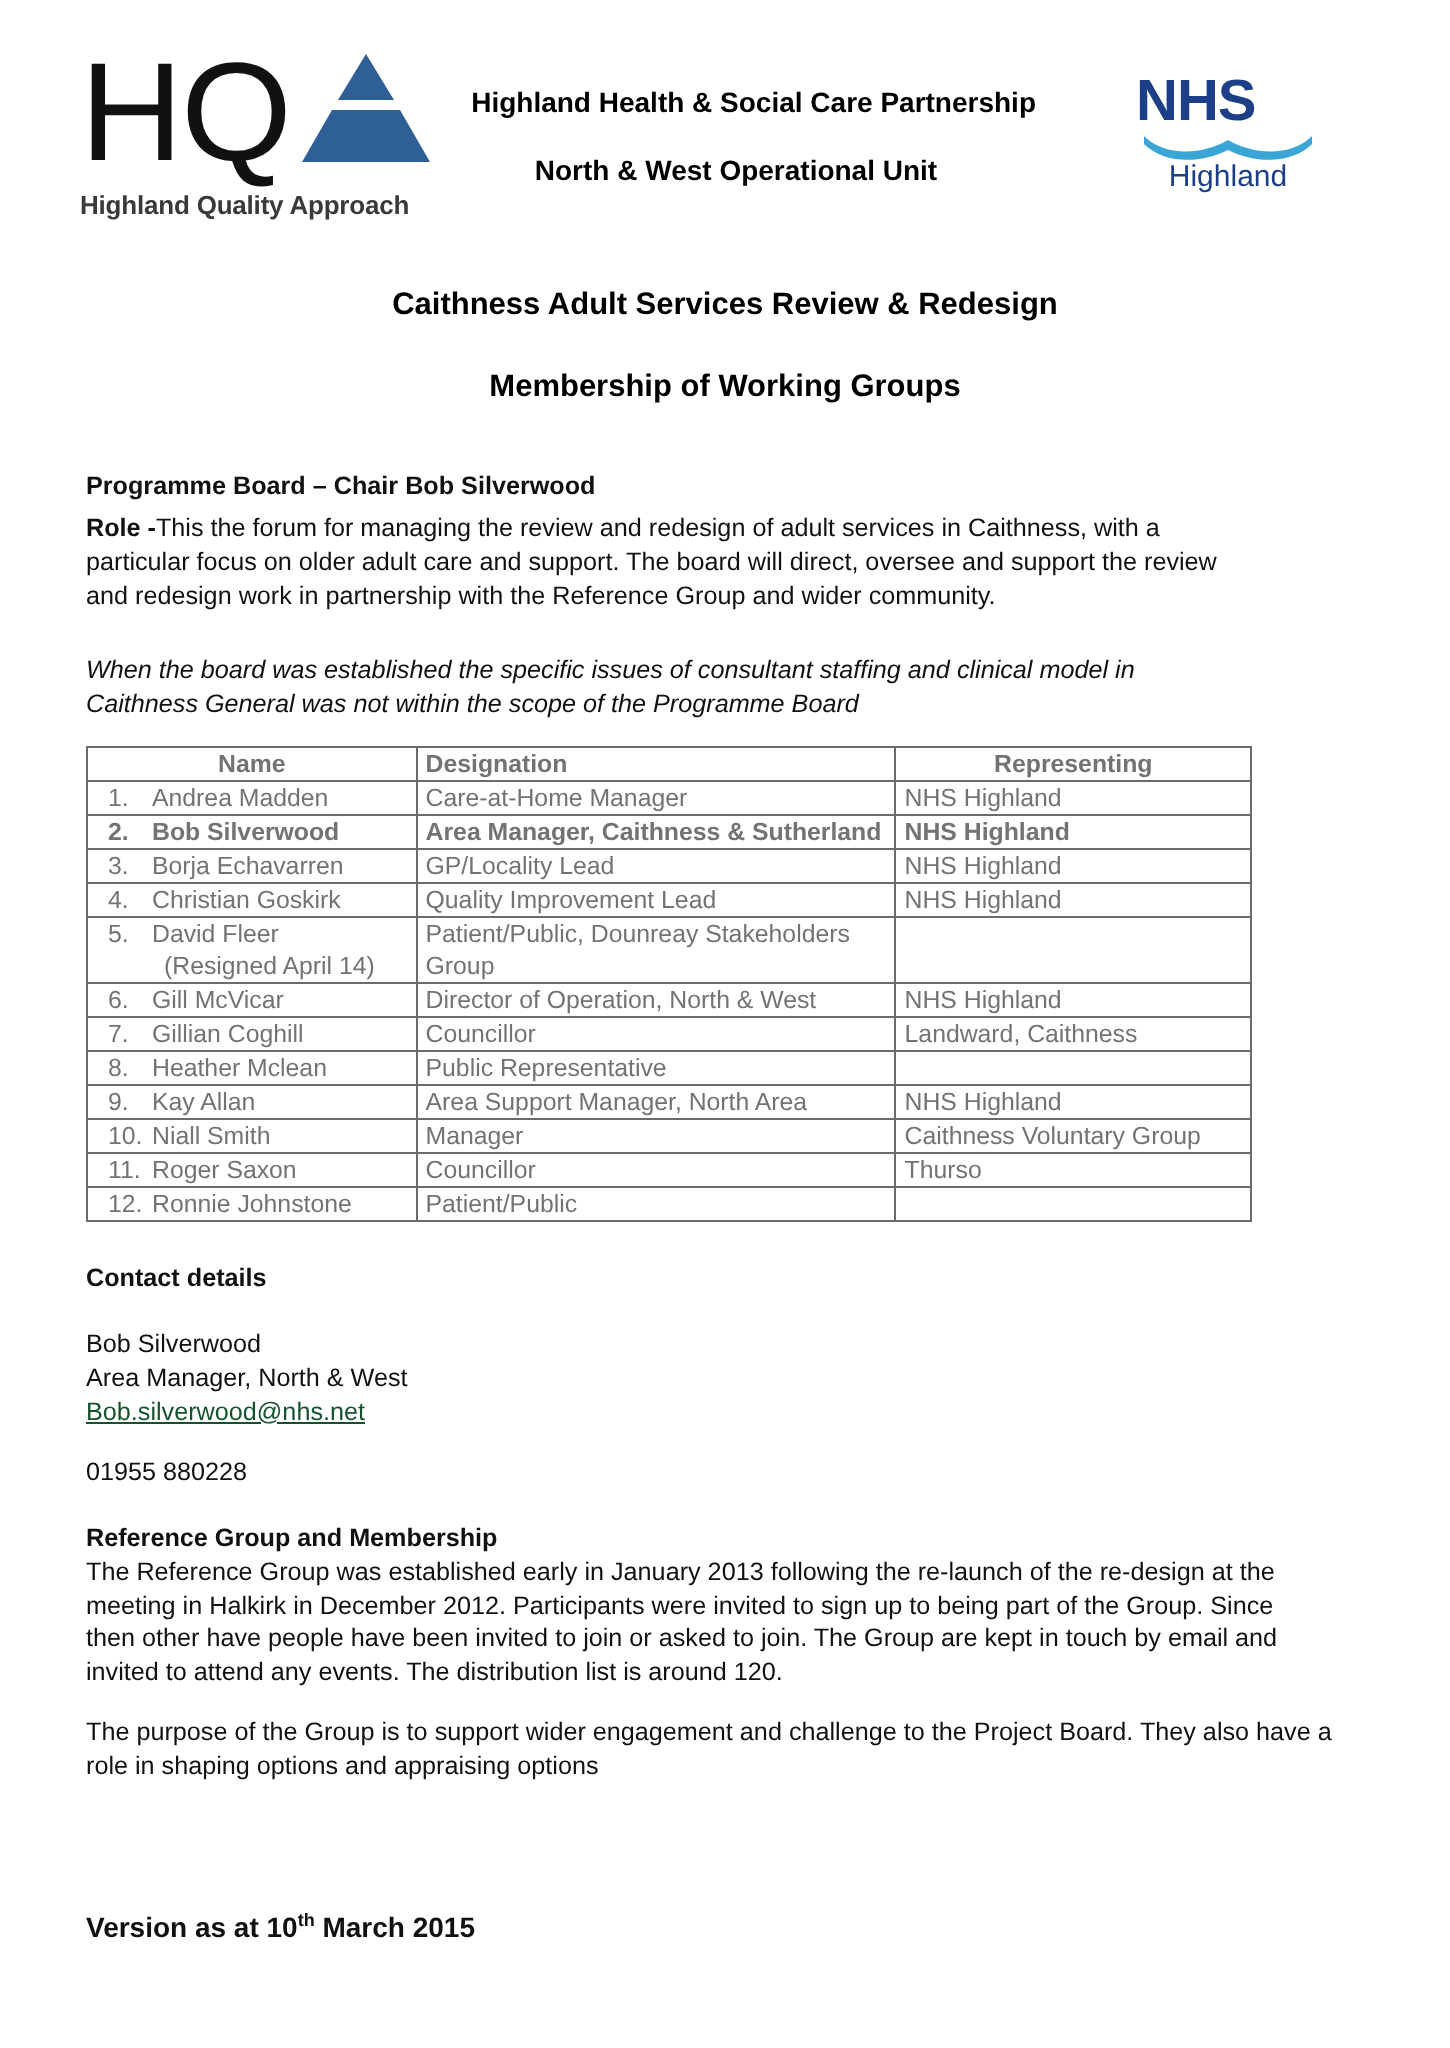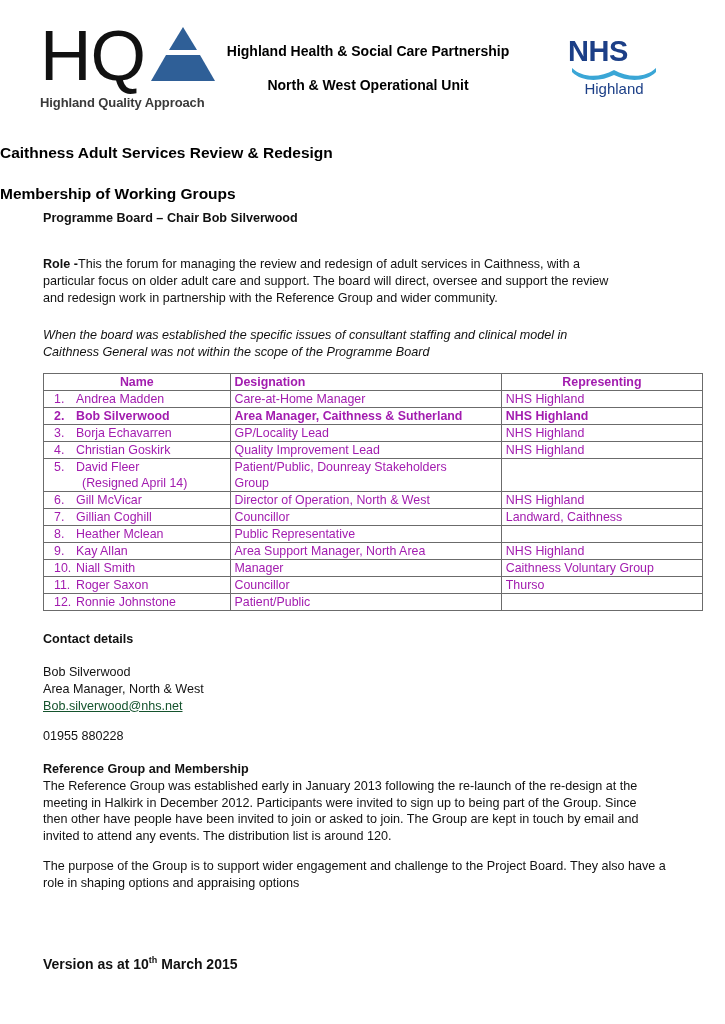--- a/index.html
+++ b/index.html
@@ -29,21 +29,21 @@
     .hq-tri { position: absolute; left: 113px; top: 2px; width: 64px; height: 54px; }
     .hq-caption {
       position: absolute; left: 2px; top: 70px;
       font-size: 13px; font-weight: bold; color: #3a3a3a;
       white-space: nowrap; letter-spacing: -0.1px;
     }
     .hdr-center {
       position: absolute; left: 218px; top: 43px; width: 300px;
       text-align: center; font-weight: bold; font-size: 14px;
     }
-    .hdr-center .l1 { position: absolute; left: 0; top: 0; width: 300px; }
+    .hdr-center .l1 { position: absolute; left: 0; top: 0; width: 300px; text-align: right; }
     .hdr-center .l2 { position: absolute; left: 0; top: 34px; width: 300px; }
 
     .nhs-logo { position: absolute; left: 568px; top: 36px; width: 92px; height: 70px; }
     .nhs-word {
       position: absolute; left: 0; top: 0; width: 92px; text-align: left;
       font-weight: bold; font-size: 29px; line-height: 30px; color: #1c3f87;
       letter-spacing: -0.5px;
     }
     .nhs-wave { position: absolute; left: 2px; top: 28px; width: 88px; height: 18px; }
     .nhs-sub {
@@ -52,32 +52,32 @@
     }
 
     
     .txt {
       position: absolute; left: 43px;
       font-family: "Liberation Sans", sans-serif;
       font-size: 12.6px; line-height: 16.8px;
       color: #111;
     }
     .title {
-      position: absolute; left: 0; width: 725px; text-align: left;
+      position: absolute; left: 0; width: 725px; text-align: center;
       font-weight: bold; font-size: 15.5px;
     }
     .b { font-weight: bold; }
     .i { font-style: italic; }
     .link { color: #14532d; text-decoration: underline; cursor: pointer; }
 
     
     table.members {
       position: absolute; left: 43px; top: 373px;
-      width: 660px; border-collapse: collapse;
-      font-size: 12.4px; line-height: 16px; color: #a21caf;
+      width: 583px; border-collapse: collapse;
+      font-size: 12.4px; line-height: 16px; color: #737373;
     }
     table.members td, table.members th {
       border: 1px solid #6b6b6b; padding: 0 4px; vertical-align: top;
       height: 16px;
     }
     table.members th { font-weight: bold; }
     th.c-name, th.c-rep { text-align: center; }
     th.c-des { text-align: left; }
     col.w1 { width: 165px; }
     col.w2 { width: 240px; }
@@ -113,21 +113,21 @@
     <div class="nhs-word">NHS</div>
     <svg class="nhs-wave" viewBox="0 0 88 18">
       <path d="M2,4 C12,14 30,14 44,6 C58,14 76,14 86,4 L86,8 C76,18 58,18 44,11 C30,18 12,18 2,8 Z" fill="#3aa6d6"></path>
     </svg>
     <div class="nhs-sub">Highland</div>
   </div>
 
   <div class="title" style="top:144px;">Caithness Adult Services Review &amp; Redesign</div>
   <div class="title" style="top:185px;">Membership of Working Groups</div>
 
-  <div class="txt b" style="top:210px;">Programme Board – Chair Bob Silverwood</div>
+  <div class="txt b" style="top:235px;">Programme Board – Chair Bob Silverwood</div>
 
   <div class="txt" style="top:256px; width:640px;">
     <div><span class="b">Role -</span><span>This the forum for managing the review and redesign of adult services in Caithness, with a</span></div>
     <div>particular focus on older adult care and support.  The board will direct, oversee and support the review</div>
     <div>and redesign work in partnership with the Reference Group and wider community.</div>
   </div>
 
   <div class="txt i" style="top:327px; width:640px;">
     <div>When the board was established the specific issues of consultant staffing and clinical model in</div>
     <div>Caithness General was not within the scope of the Programme Board</div>

